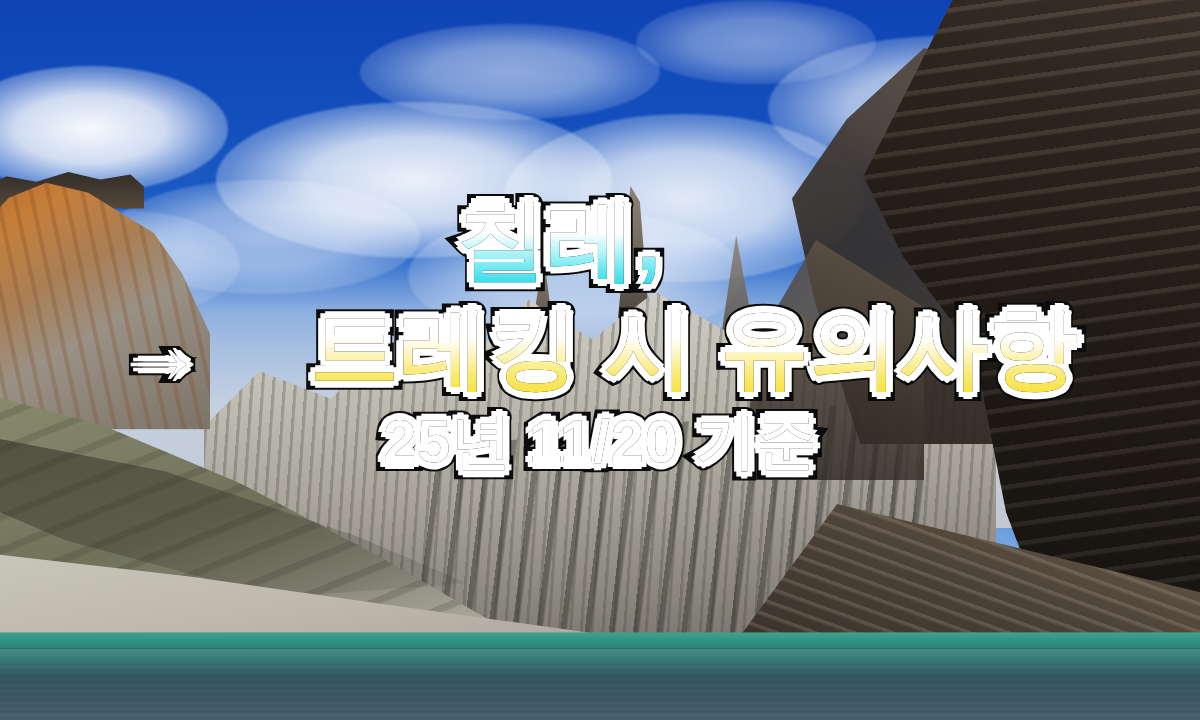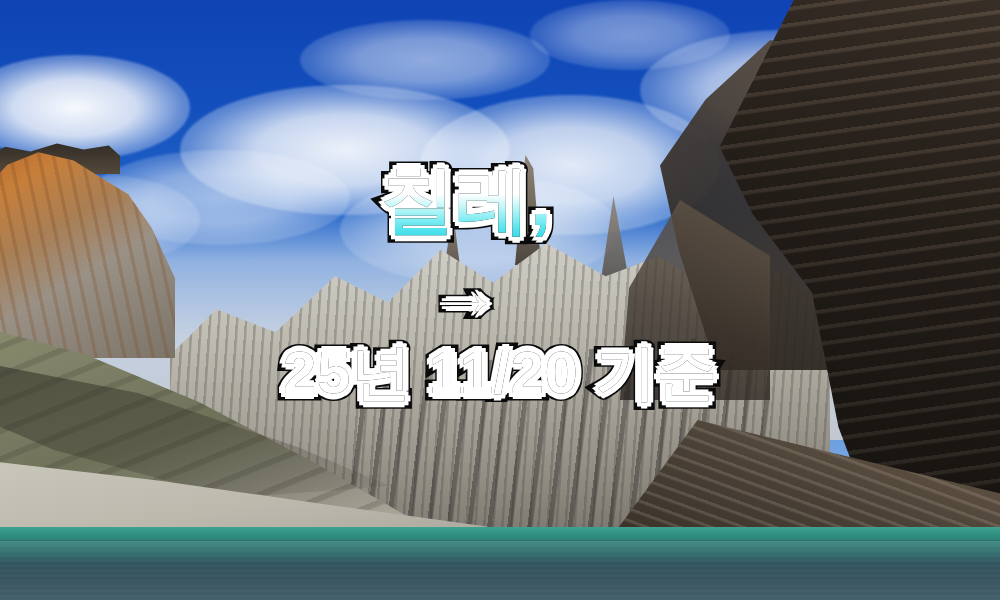--- a/index.html
+++ b/index.html
@@ -269,21 +269,21 @@
   }
 
   
   .fill-cyan   { background-image: linear-gradient(180deg,#ffffff 0%,#ffffff 42%,#a9f3f6 66%,#5fe6ef 86%,#37dbe8 100%); }
   .fill-pink   { background-image: linear-gradient(180deg,#ffffff 0%,#ffffff 40%,#f6d6ef 62%,#f3b6e4 82%,#efa6df 100%); }
   .fill-yellow { background-image: linear-gradient(180deg,#ffffff 0%,#ffffff 38%,#fdf3b4 60%,#fae96a 82%,#f8e243 100%); }
   .fill-white  { background-image: linear-gradient(180deg,#ffffff 0%,#ffffff 100%); }
 
   #line1 { font-size: 74px; }
   #line2 { font-size: 74px; margin-top: 16px; }
-  #line3 { font-size: 60px; margin-top: 16px; }
+  #line3 { font-size: 50px; margin-top: 16px; }
   .gap-md { display: inline-block; width: 46px; }
 
   .arrow-seg { font-size: 68px; }
 </style>
 </head>
 <body>
 
 <div id="stage">
 
   <div class="layer sky"></div>
@@ -332,20 +332,24 @@
       </span>
       <span class="gap-md"></span>
     </div>
 
     <div class="tline" id="line2">
       <span class="seg arrow-seg">
         <span class="stroked">→</span>
         <span class="fillLayer fill-white">→</span>
       </span>
       <span class="gap-md"></span>
+      <span class="seg">
+        <span class="stroked">트레킹 시 유의사항</span>
+        <span class="fillLayer fill-yellow">트레킹 시 유의사항</span>
+      </span>
     </div>
 
     <div class="tline" id="line3">
       <span class="seg">
         <span class="stroked">25년 11/20 기준</span>
         <span class="fillLayer fill-white">25년 11/20 기준</span>
       </span>
     </div>
 
   </div>

